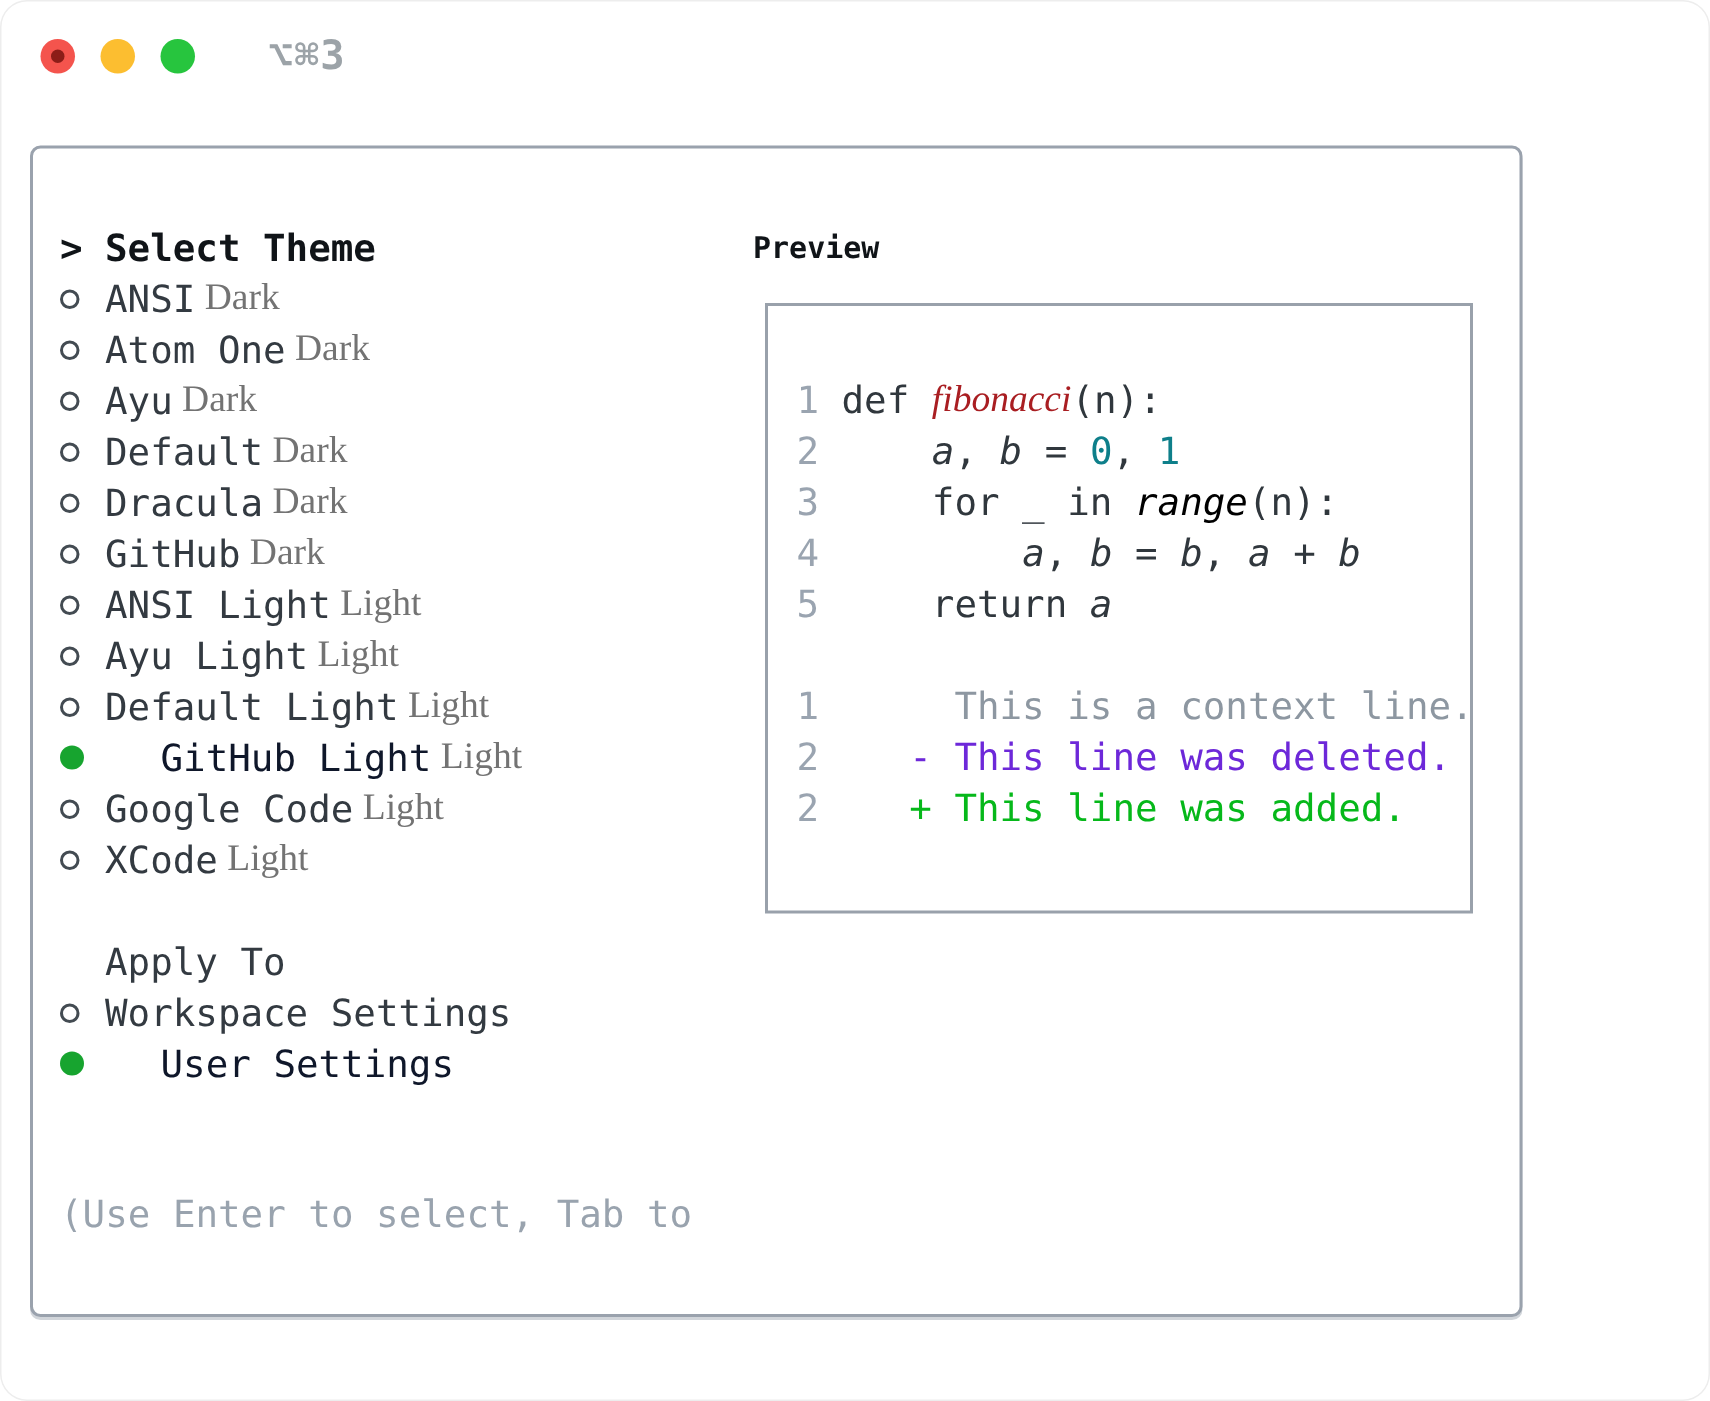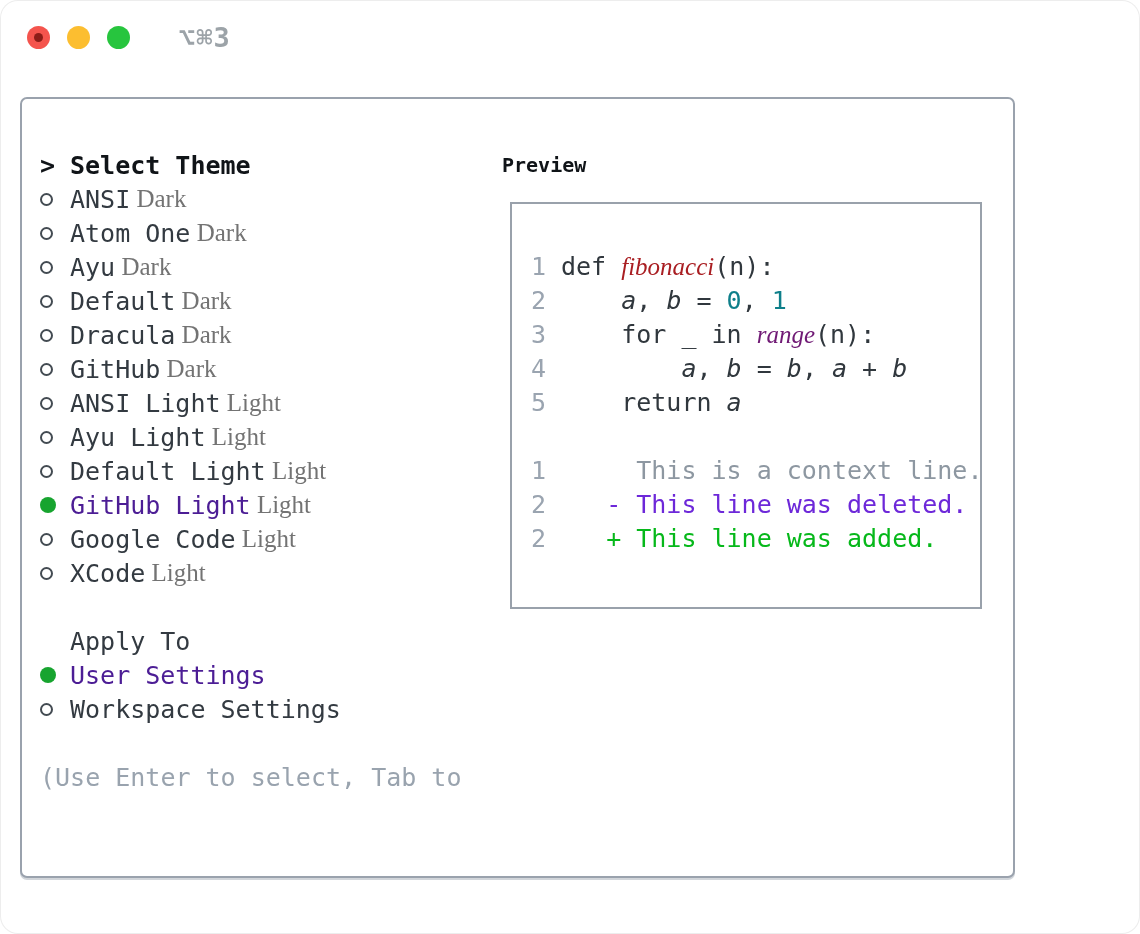--- a/index.html
+++ b/index.html
@@ -24,34 +24,34 @@
     box-shadow:0 2px 0 rgba(154,162,173,.45);
   }
   .left{position:absolute;left:18px;top:49px;}
   .row{display:flex;align-items:center;height:34px;font-size:25px;color:#333a41;white-space:pre;}
   .marker{width:30px;display:flex;align-items:center;}
   .prompt{font-weight:bold;color:#101418;}
   .hdr{font-weight:bold;color:#101418;}
   .radio{width:13px;height:13px;border:2.5px solid #434b52;border-radius:50%;}
   .radio.sel{width:16px;height:16px;border:none;background:#17a42f;}
   .t-name{color:#333a41;}
-  .t-name.sel{color:#4c1d95;}
+  .t-name.sel{color:#0f172a;margin-left:37px;}
   .t-var{color:#737373;font-family:Liberation Serif, serif;}
-  .hint{color:#99a3ae;}
+  .hint{color:#99a3ae;margin-top:32px;}
   
   .preview-title{position:absolute;left:480px;top:49px;height:34px;line-height:34px;
     font-size:20px;font-weight:bold;color:#101418;}
   .preview-box{position:absolute;left:488px;top:103px;width:472px;height:407px;
     border:2px solid #99a1ab;background:#fff;}
   .code{padding:46px 0 0 19px;}
   .code-line{display:flex;height:34px;line-height:34px;font-size:25px;white-space:pre;}
   .lnum{display:inline-block;width:15px;margin-right:15px;color:#9aa4b0;}
   .tok-plain{color:#30373d;}
   .tok-fn{color:#a91e22;font-style:italic;font-family:Liberation Serif, serif;}
-  .tok-builtin{color:#701a75;font-style:italic;font-family:Liberation Serif, serif;}
+  .tok-builtin{color:#000000;font-style:italic;}
   .tok-numlit{color:#0e7f8a;}
   .tok-var{color:#30373d;font-style:italic;}
   .tok-ctx{color:#8d97a1;}
   .tok-del{color:#6d28d9;}
   .tok-add{color:#06b81a;}
 </style>
 </head>
 <body>
 
 <div class="window">
@@ -85,22 +85,22 @@
           <div class="row"><span class="marker"><span class="radio sel"></span></span><span class="t-name sel">GitHub Light</span><span class="t-var"> Light</span></div>
           <div class="row"><span class="marker"><span class="radio"></span></span><span class="t-name">Google Code</span><span class="t-var"> Light</span></div>
           <div class="row"><span class="marker"><span class="radio"></span></span><span class="t-name">XCode</span><span class="t-var"> Light</span></div>
         </div>
       <div class="row"></div>
       <div class="row">
         <span class="marker"></span>
         <span>Apply To</span>
       </div>
       <div id="apply-list">
+          <div class="row"><span class="marker"><span class="radio"></span></span><span class="t-name">Workspace Settings</span></div>
           <div class="row"><span class="marker"><span class="radio sel"></span></span><span class="t-name sel">User Settings</span></div>
-          <div class="row"><span class="marker"><span class="radio"></span></span><span class="t-name">Workspace Settings</span></div>
         </div>
       <div class="row"></div>
       <div id="hint">
           <div class="row hint">(Use Enter to select, Tab to</div>
         </div>
     </div>
 
     <div class="preview-title">Preview</div>
 
     <div class="preview-box">

